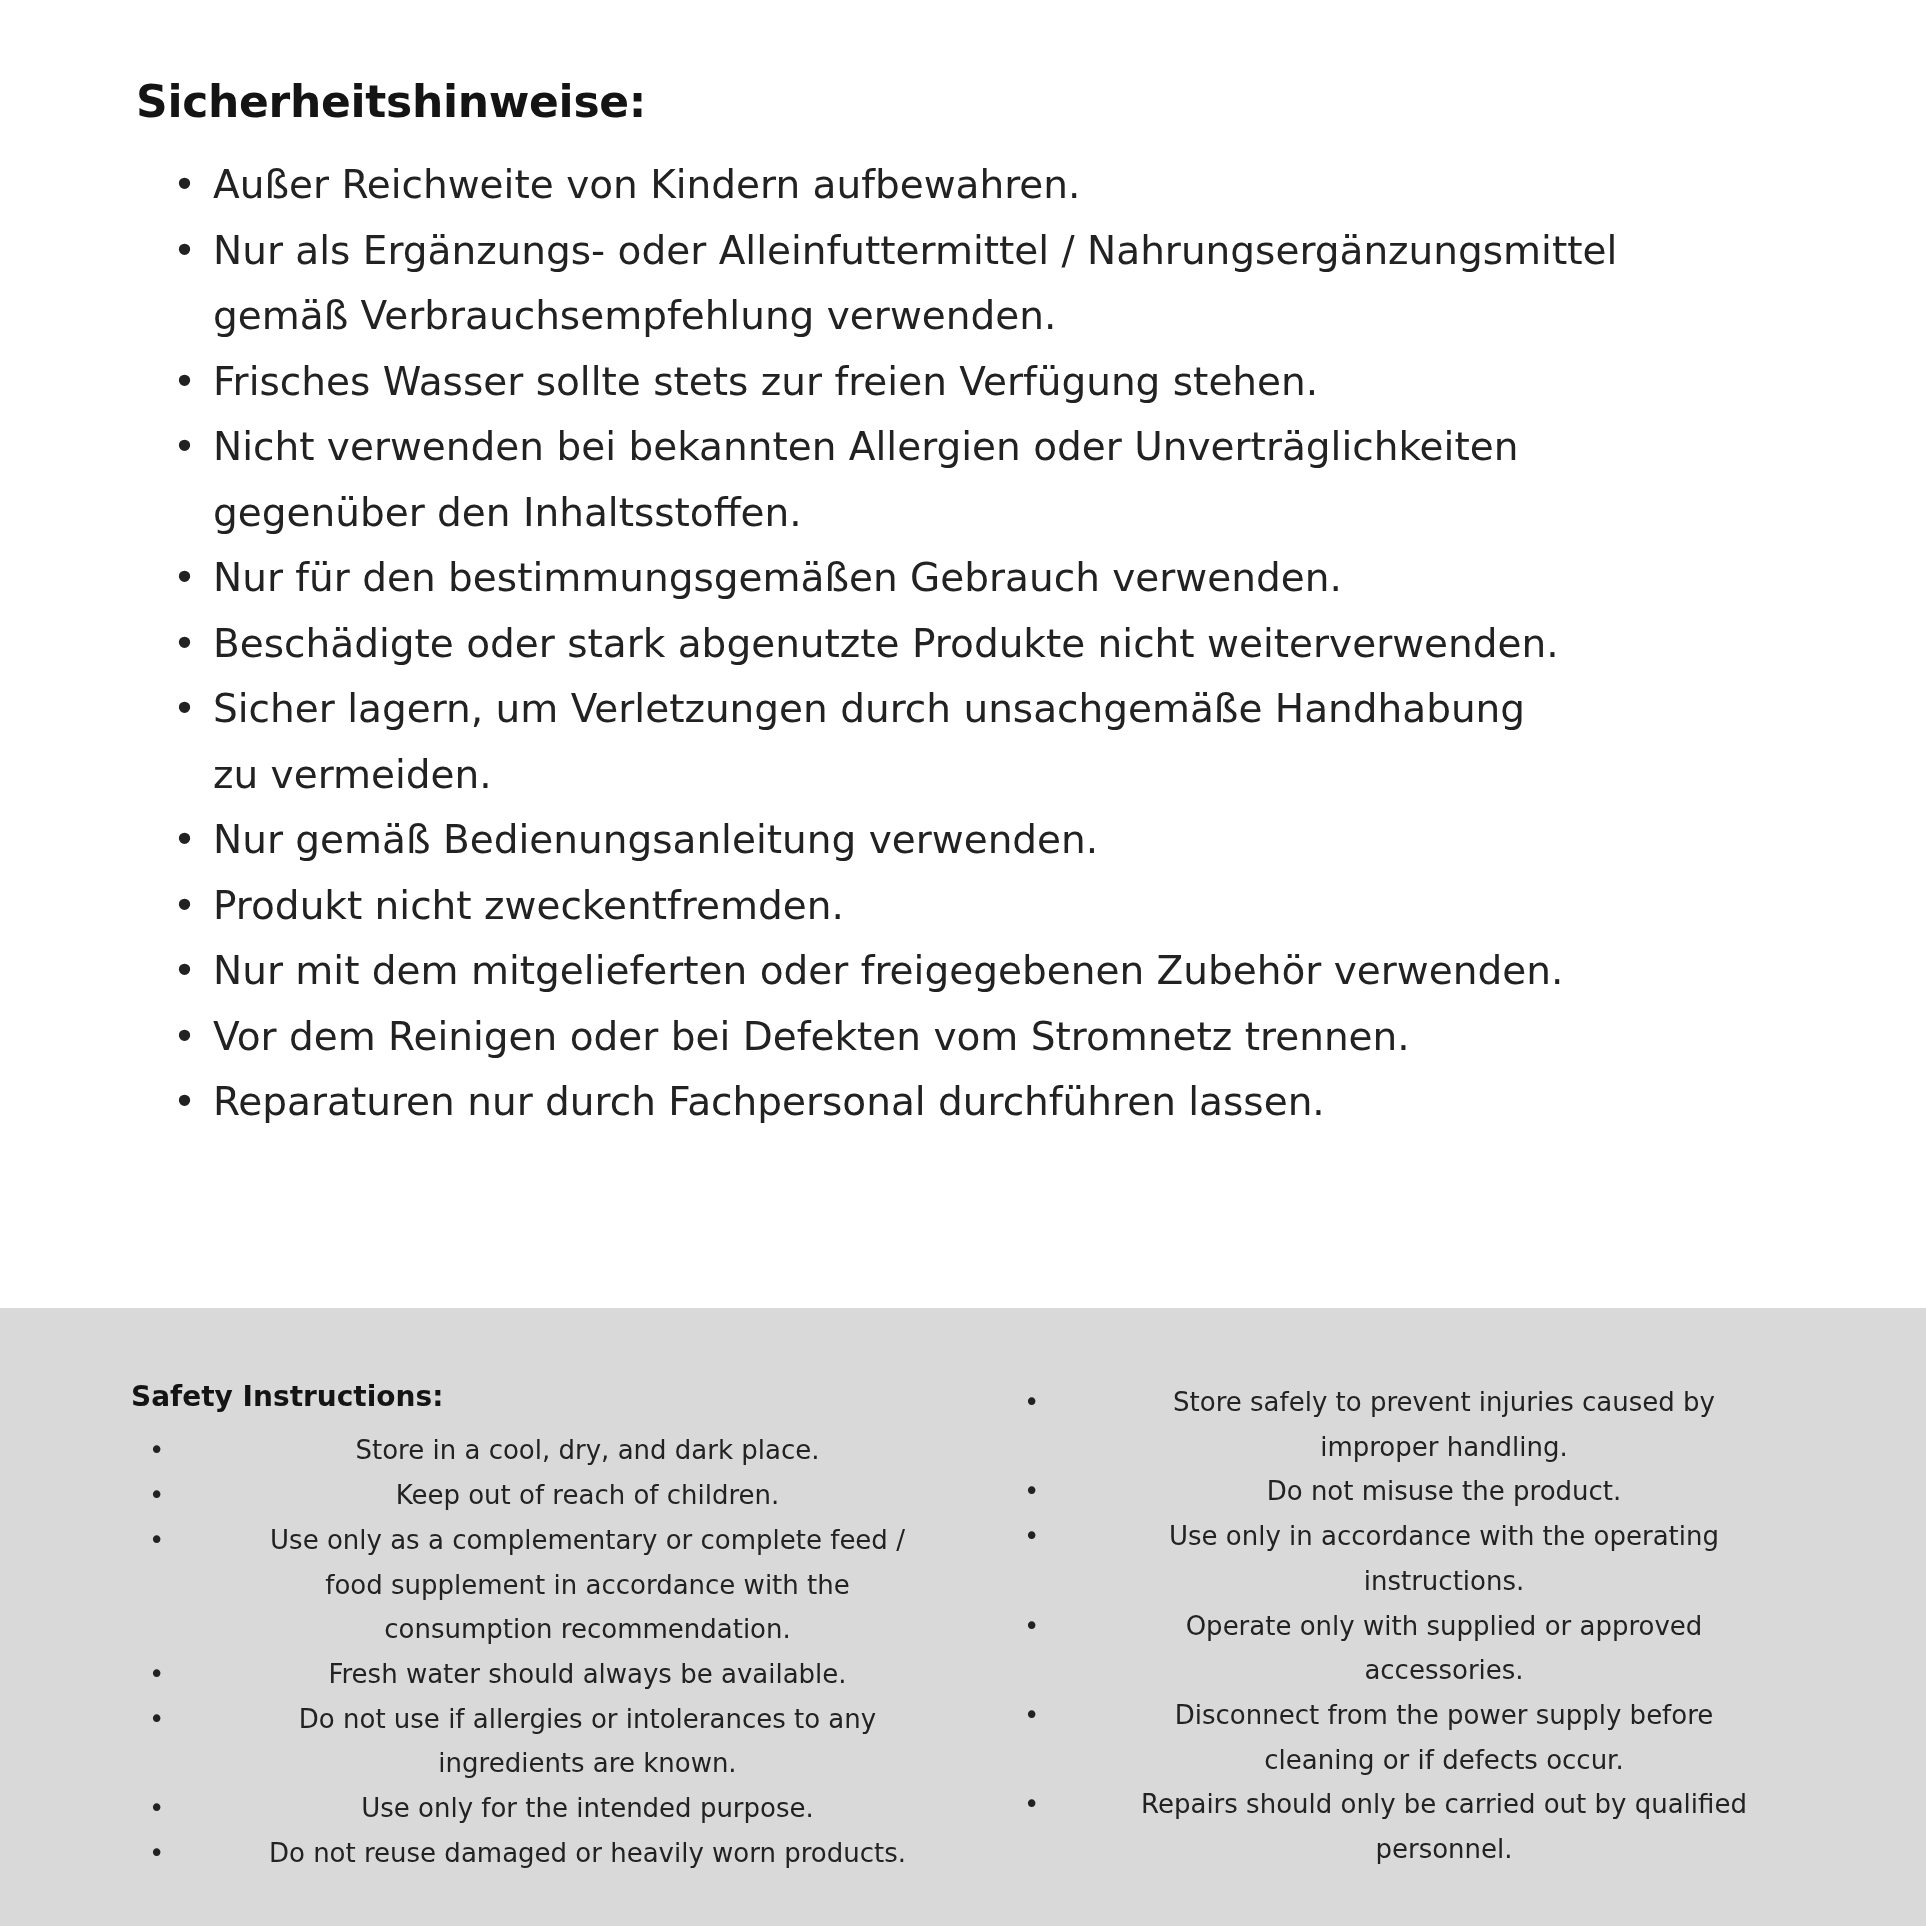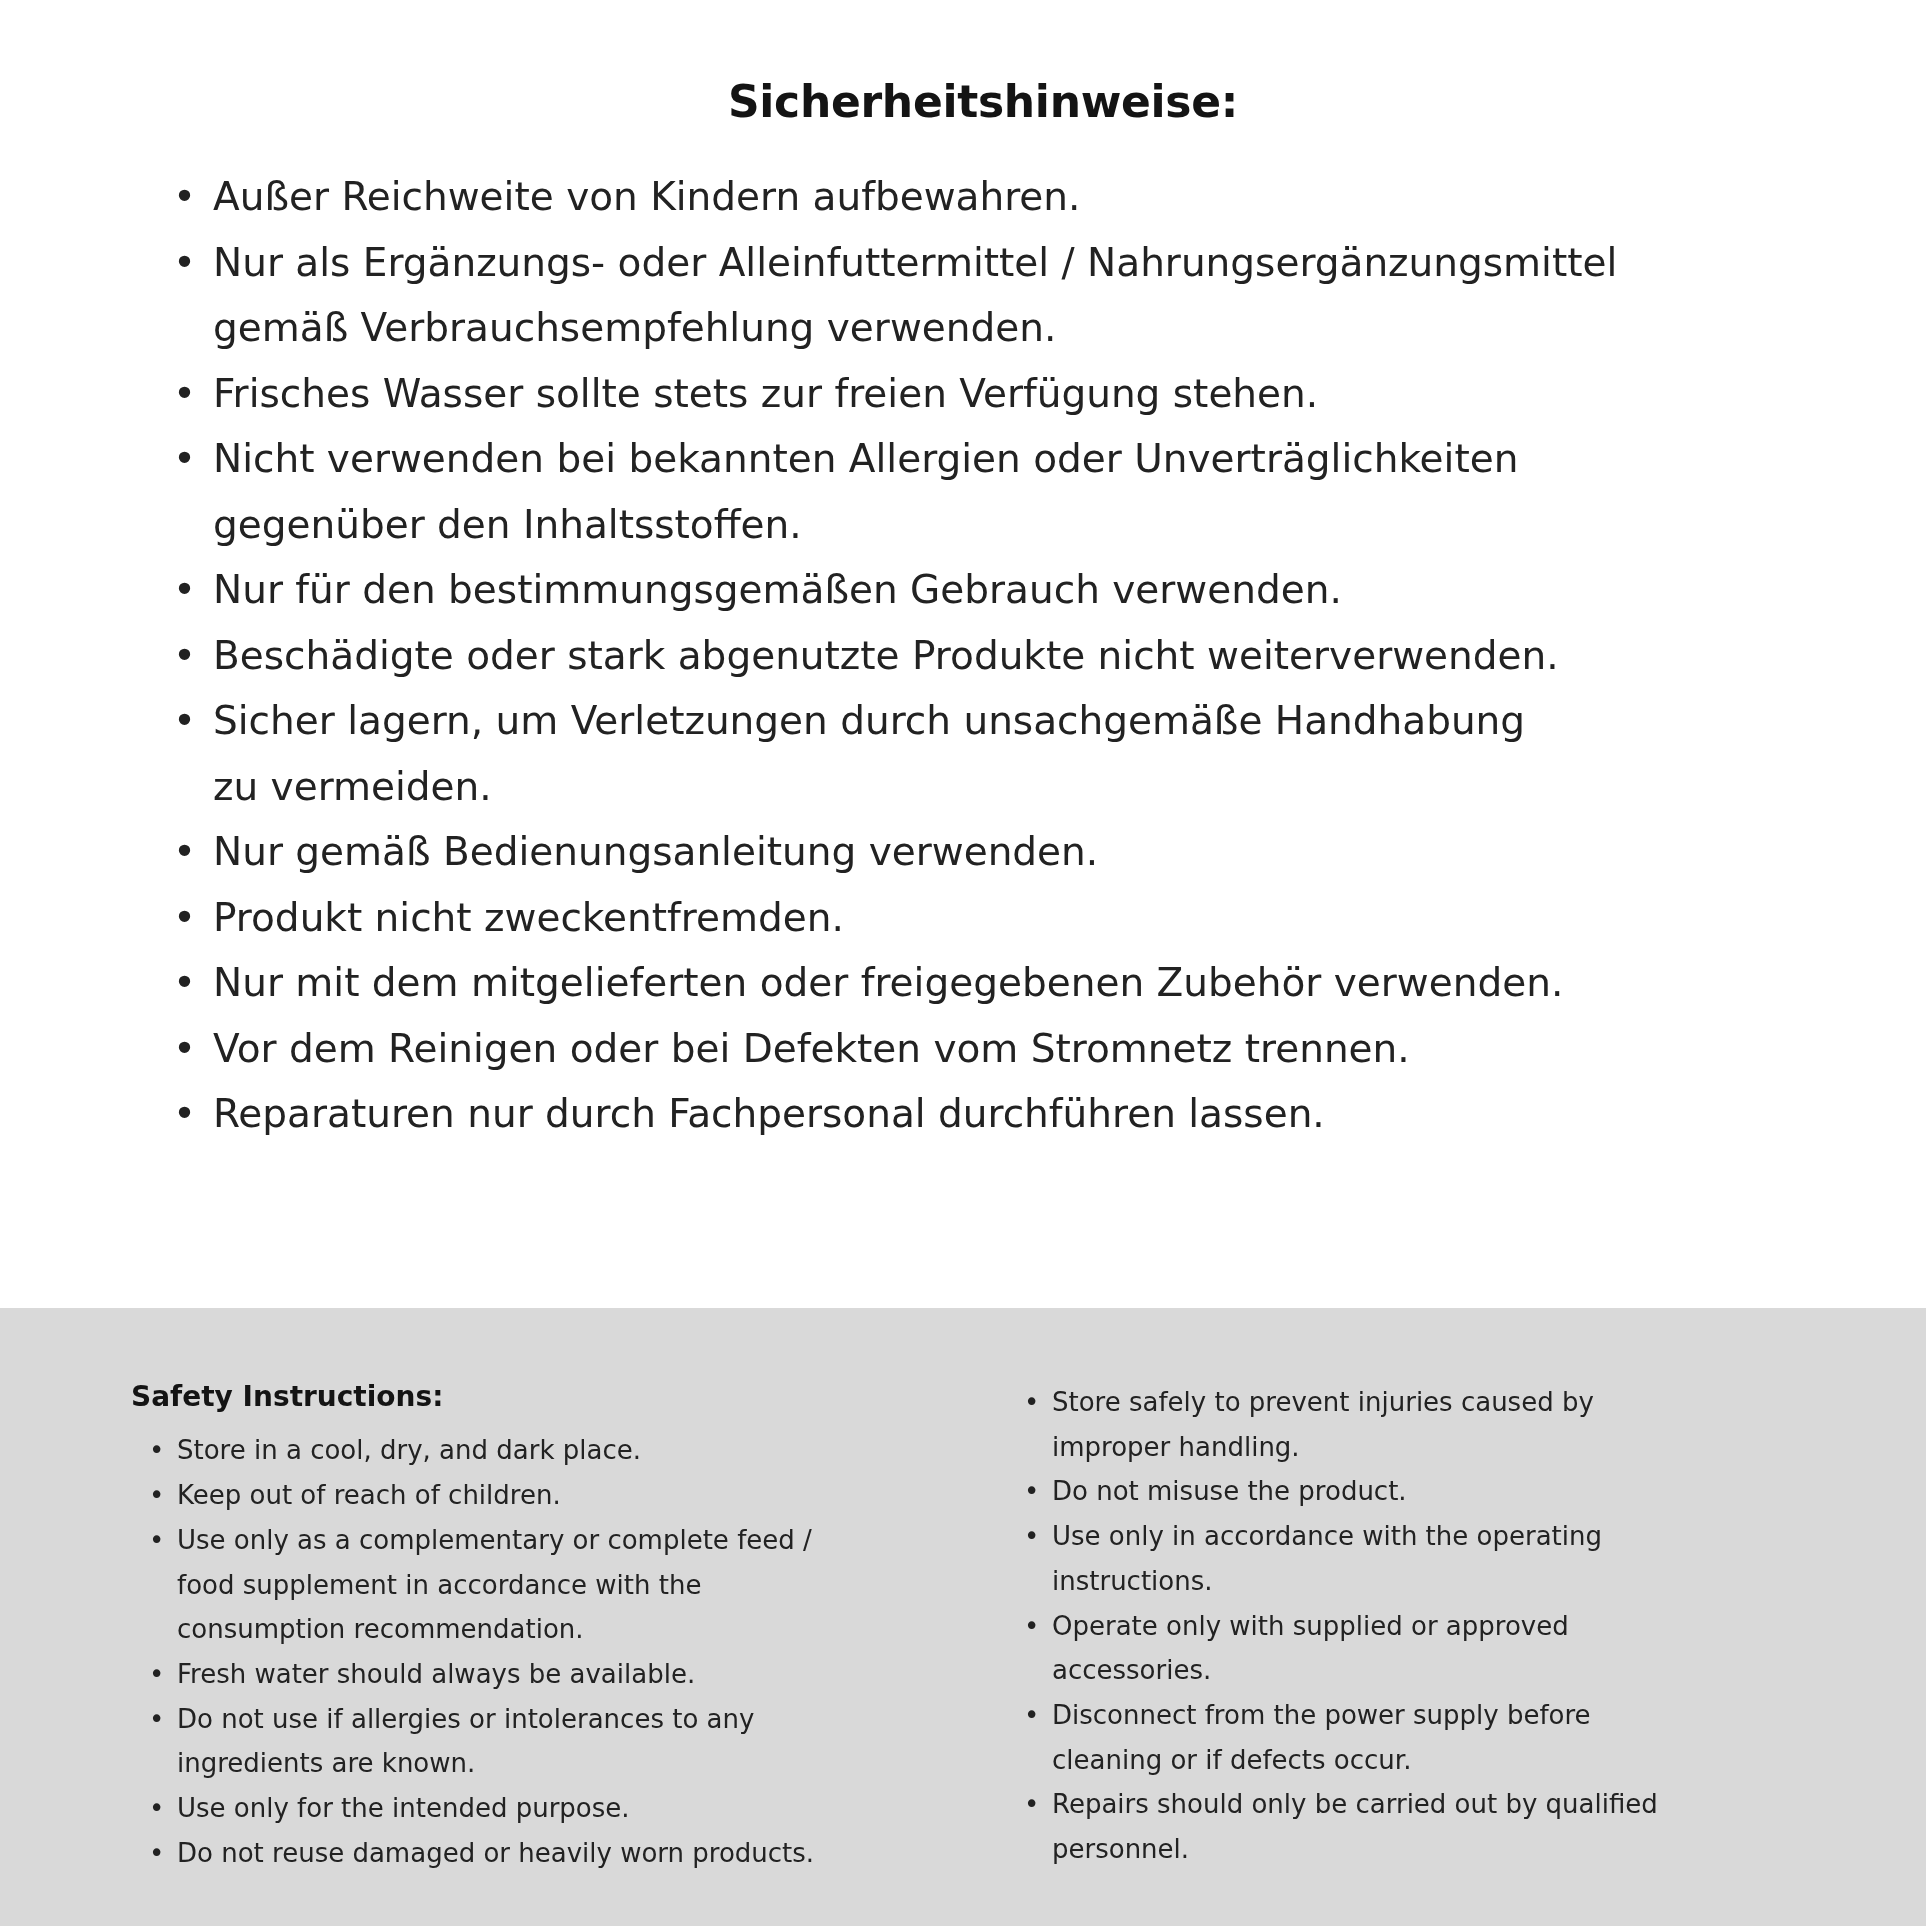--- a/index.html
+++ b/index.html
@@ -19,26 +19,25 @@
   }
 
   
   .german-section {
     box-sizing: border-box;
     height: 1308px;
     background: #ffffff;
     padding: 76px 96px 0 136px;
   }
   .german-heading {
-    margin: 0 0 37px 0;
+    margin: 0 0 25px 0;
     font-size: 44px;
     font-weight: 700;
     color: #141414;
     letter-spacing: -0.3px;
-    text-align: center;
   }
   .bullet-list {
     margin: 0;
     padding: 0;
     list-style: none;
   }
   .german-section .bullet-list {
     font-size: 39px;
     line-height: 1.68;
     padding-left: 37px;
@@ -72,20 +71,21 @@
   }
   .english-heading {
     margin: 0 0 15.4px 0;
     font-size: 28px;
     font-weight: 700;
     color: #141414;
   }
   .english-section .bullet-list {
     font-size: 26px;
     line-height: 1.72;
+    text-align: center;
   }
   .english-col-left .bullet-list {
     padding-left: 18px;
   }
   .english-section .bullet-list li {
     padding-left: 28px;
   }
   .english-section .bullet-list li::before {
     content: "\2022";
     position: absolute;

